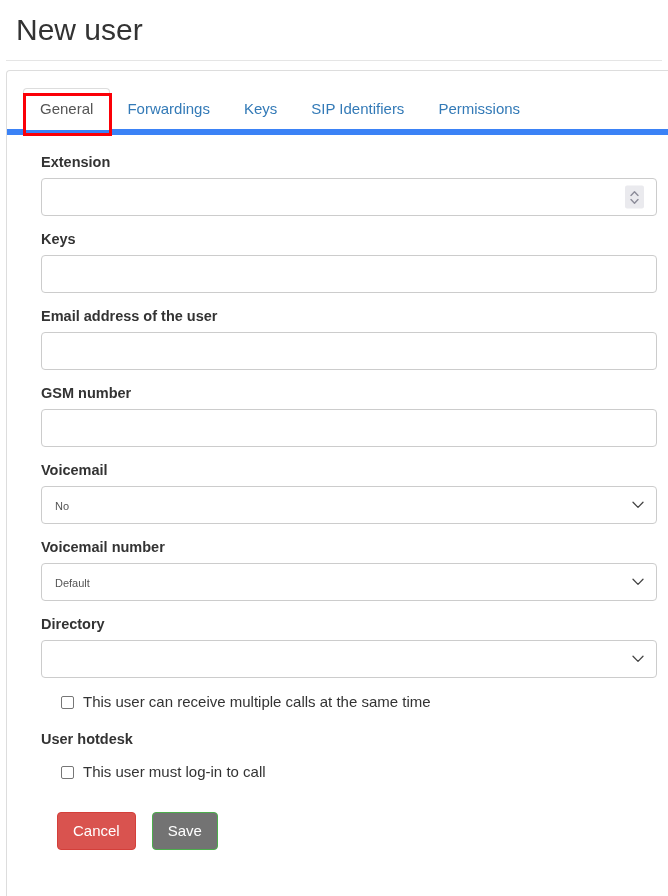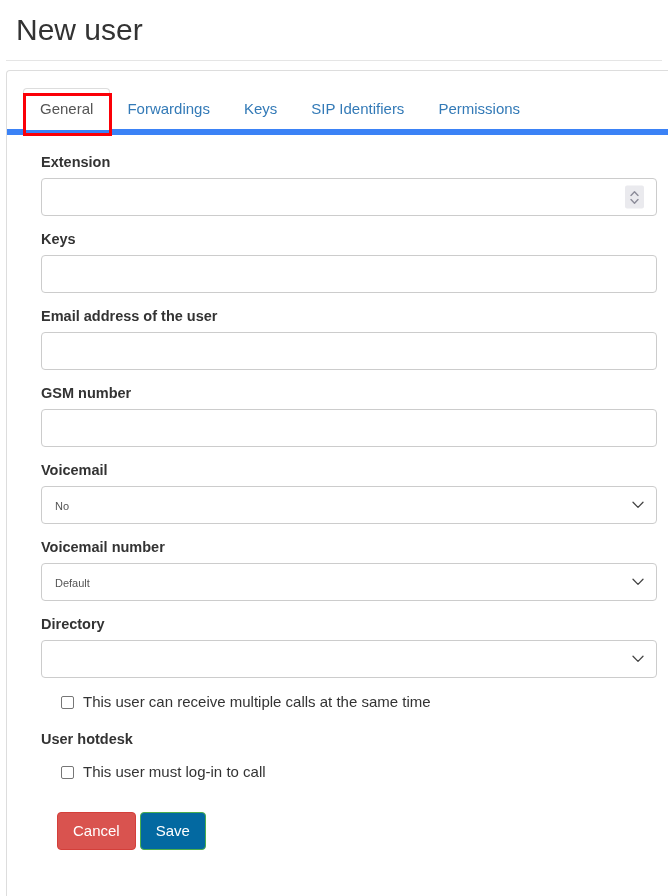--- a/index.html
+++ b/index.html
@@ -183,36 +183,36 @@
     font-weight: bold;
     color: #333333;
     margin: 18px 0 0 0;
     line-height: 18px;
   }
 
   
   .button-row {
     margin: 30px 0 0 16px;
     display: flex;
-    gap: 4px;
+    gap: 16px;
     padding-bottom: 20px;
     align-items: flex-end;
   }
   .btn {
     font-size: 15px;
     line-height: 20px;
     padding: 8px 15px;
     border-radius: 4px;
     border: 1px solid transparent;
     color: #ffffff;
     cursor: pointer;
     font-family: "Liberation Sans", sans-serif;
   }
   .btn-cancel { background: #d9534f; border-color: #d43f3a; }
-  .btn-save   { background: #0369a1; border-color: #4cae4c; }
+  .btn-save   { background: #737373; border-color: #4cae4c; }
 </style>
 </head>
 <body>
 
 <div class="page">
 
   <h1 class="page-title">New user</h1>
   <div class="title-rule"></div>
 
   <div class="card">

